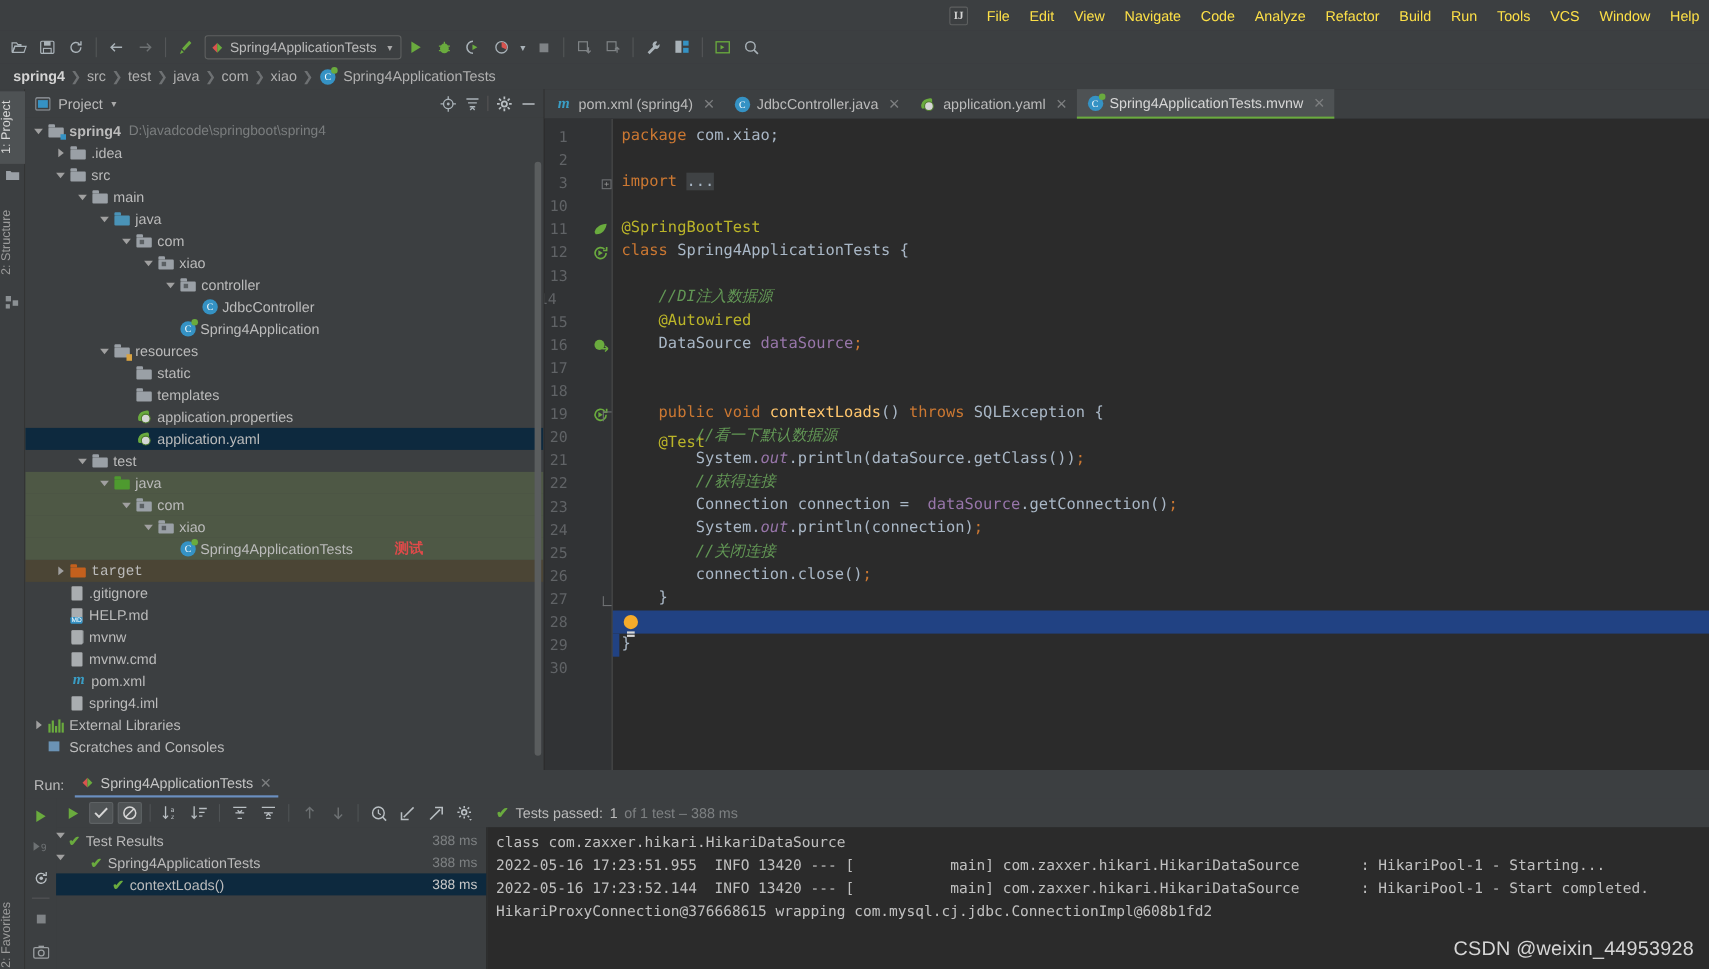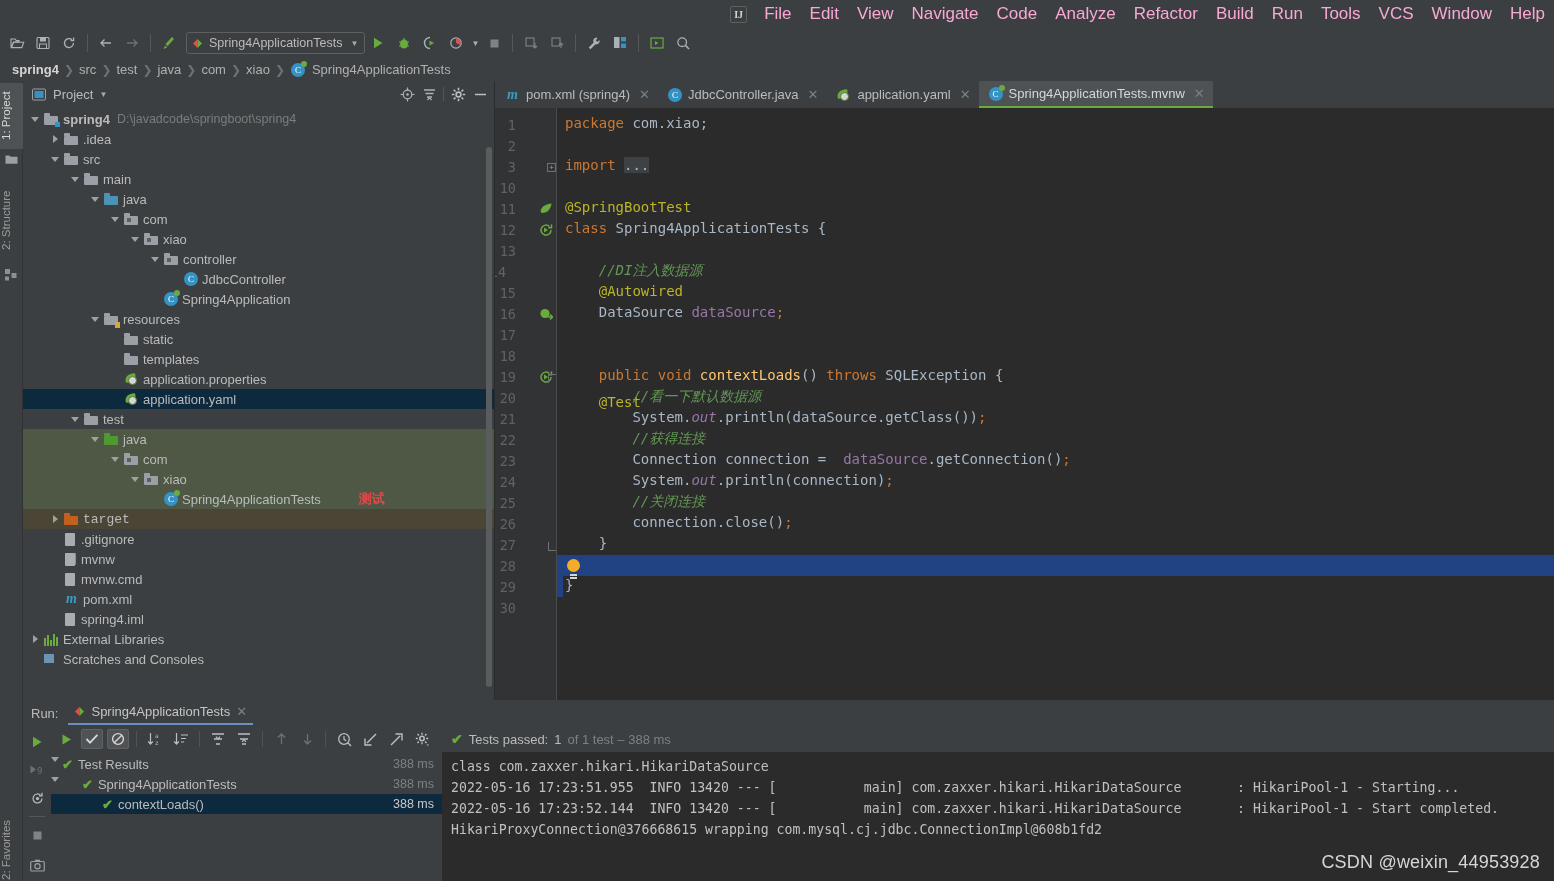--- a/index.html
+++ b/index.html
@@ -18,21 +18,21 @@
     position:absolute; left:0; top:0; width:1554px; height:28px;
     background:#3c3f41; display:flex; align-items:center;justify-content:flex-end;
   }
   .ij-logo{
     width:17px;height:17px;margin:0 8px 0 7px;border:1px solid #5e6060;
     background:#3c3f41;color:#d6d6d6;font-size:10px;font-weight:bold;
     display:flex;align-items:center;justify-content:center;border-radius:2px;
     font-family:"Liberation Serif",serif;
   }
   .menu-item{
-    padding:3px 9px; color:#f9a8d4; font-size:17px; white-space:nowrap; cursor:default;
+    padding:3px 9px; color:#fde047; font-size:13px; white-space:nowrap; cursor:default;
   }
   .win-title{
     position:absolute; left:0; right:0; top:5px; text-align:center;
     color:#8b8d8d; font-size:13px; pointer-events:none;
   }
 
   
   .toolbar{
     position:absolute; left:0; top:28px; width:1554px; height:30px;
     background:#3c3f41; display:flex; align-items:center; padding-left:4px;
@@ -633,20 +633,27 @@
         </div>
         <div class="row targetrow" style="padding-left: 28px;">
           <span class="arrow closed"></span>
           <span class="ic folder orange"></span>
           <span class="lbl">target</span>
         </div>
         <div class="row" style="padding-left: 28px;">
           <span class="arrow"></span>
           <span class="file-ic"></span>
           <span class="lbl">.gitignore</span>
+        </div>
+        <div class="row" style="padding-left: 28px;">
+          <span class="arrow"></span>
+          <span class="file-ic">
+            <span class="tag">MD</span>
+          </span>
+          <span class="lbl">HELP.md</span>
         </div>
         <div class="row" style="padding-left: 28px;">
           <span class="arrow"></span>
           <span class="file-ic"><svg width="13" height="14" viewBox="0 0 13 14">
               <rect x="1" y="1" width="11" height="12" rx="1" fill="#8b9093"></rect>
               <text x="3.5" y="10" font-size="8" fill="#2b2b2b" font-family="monospace">&gt;</text>
             </svg></span>
           <span class="lbl">mvnw</span>
         </div>
         <div class="row" style="padding-left: 28px;">

